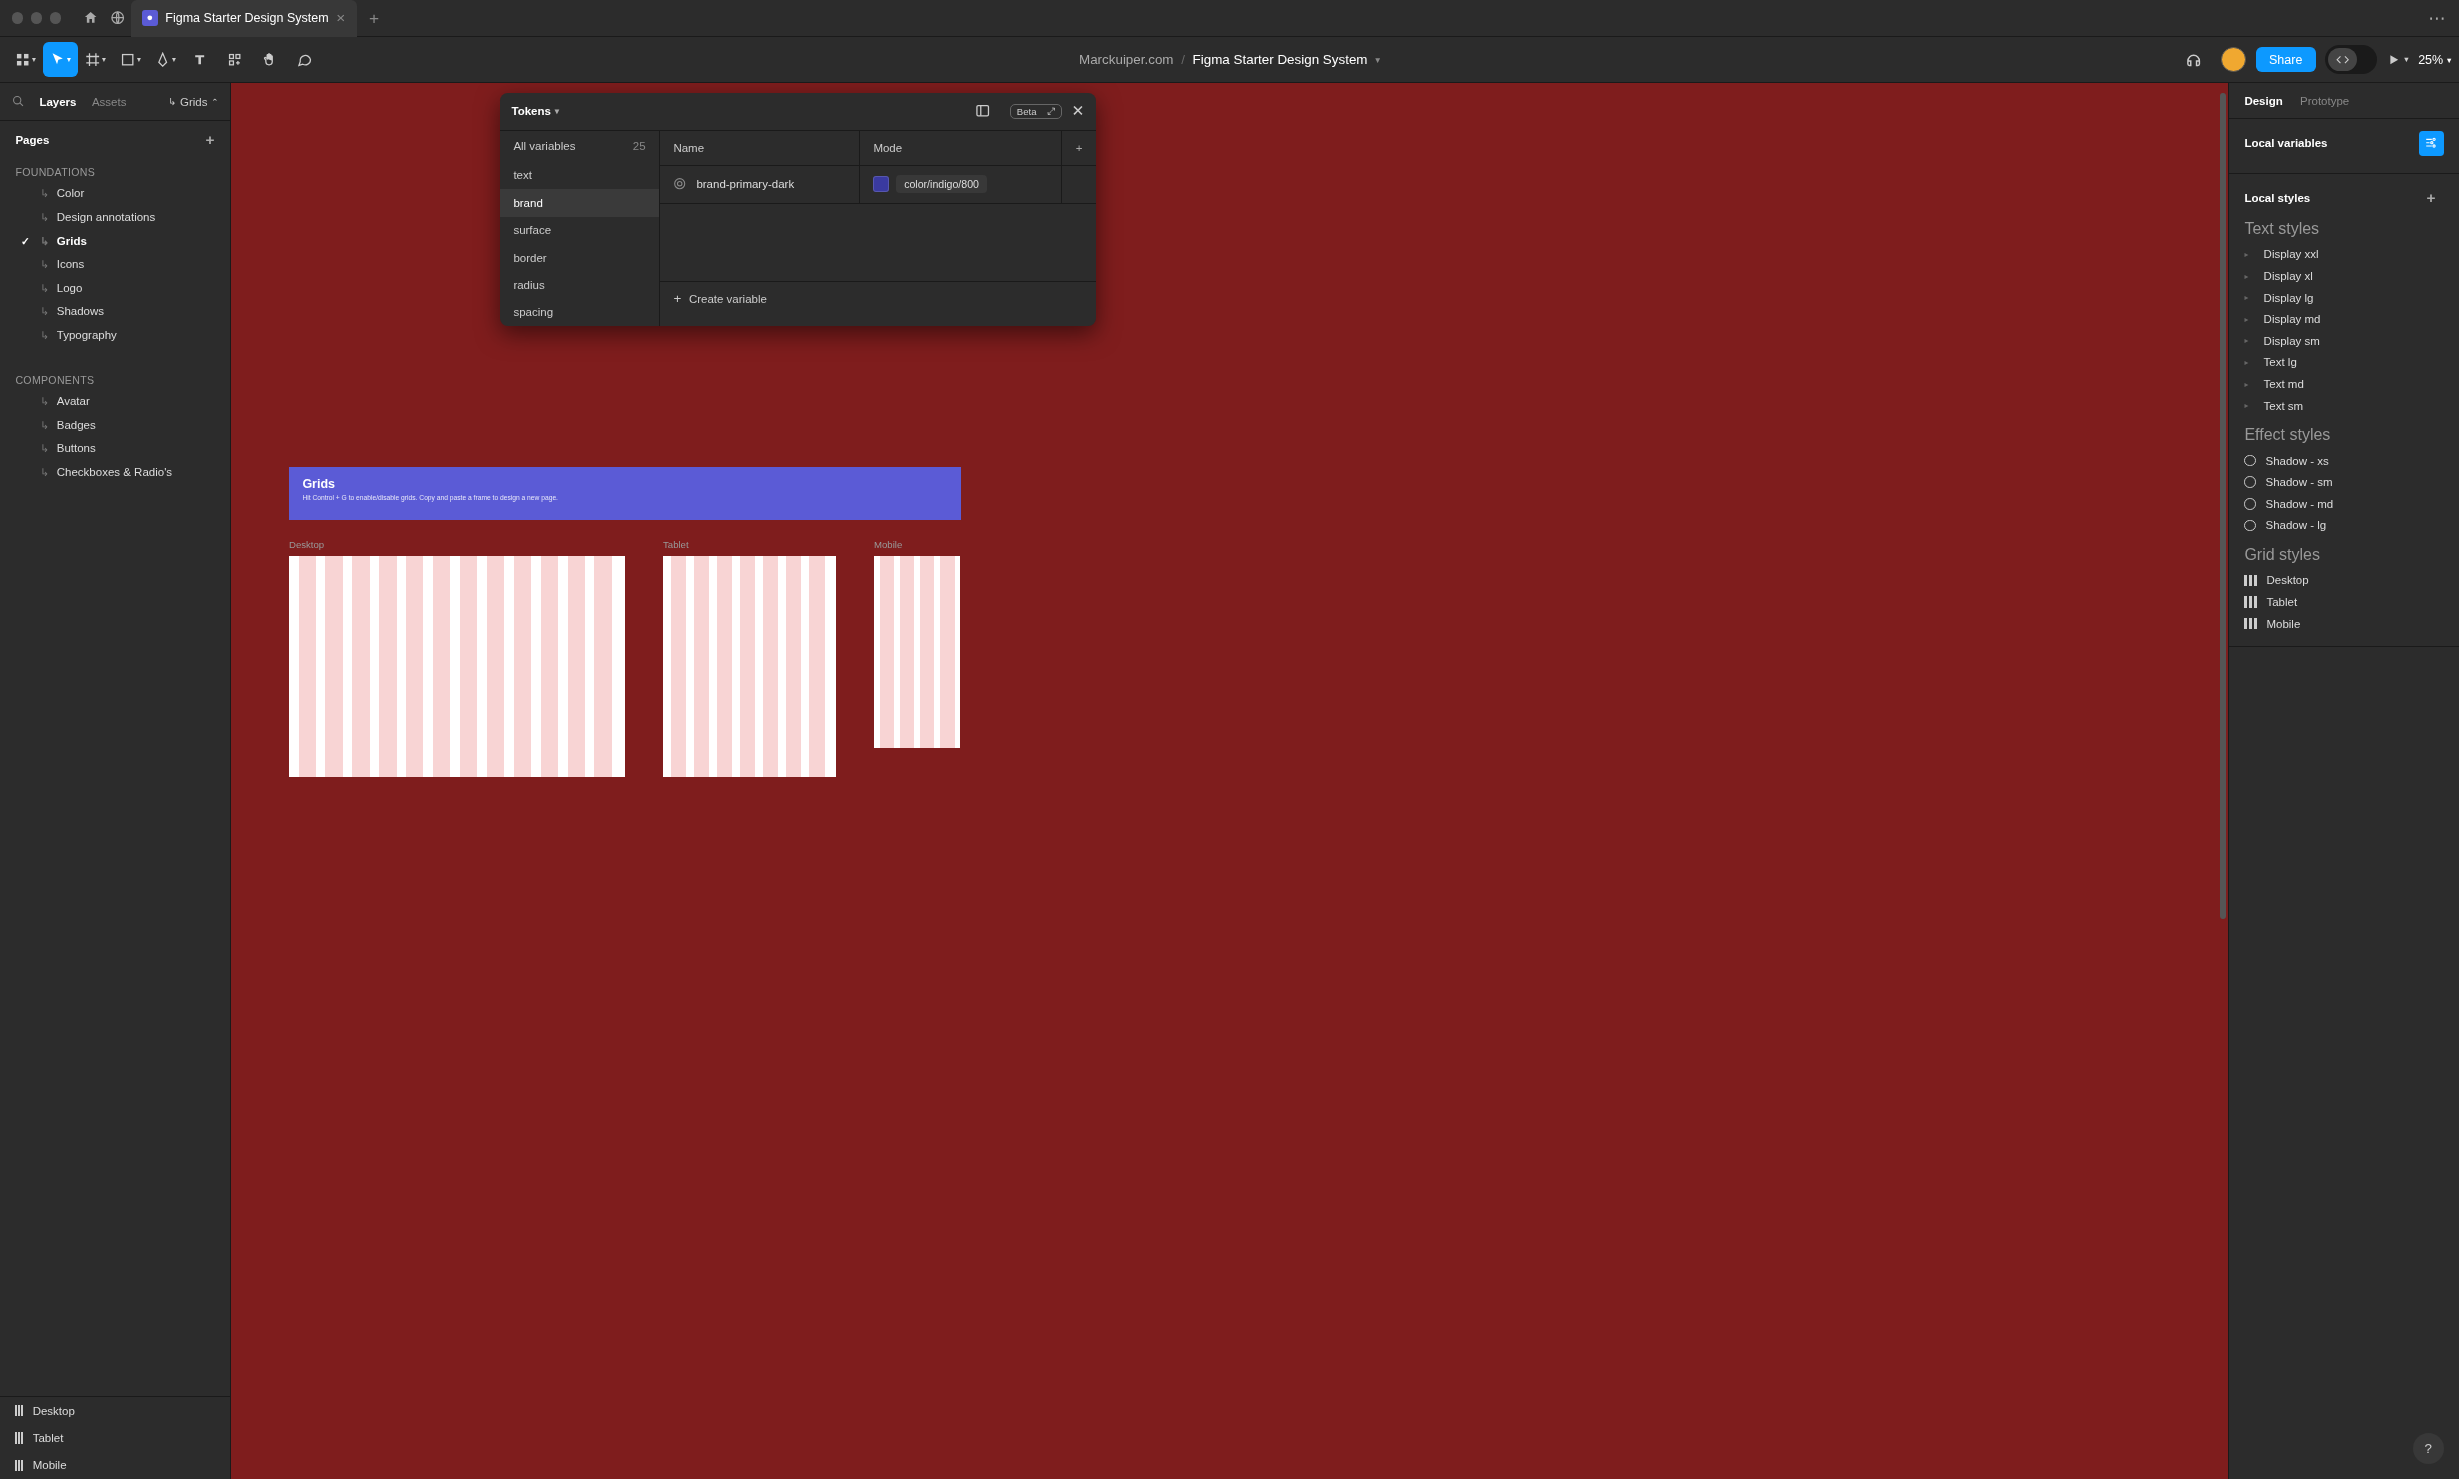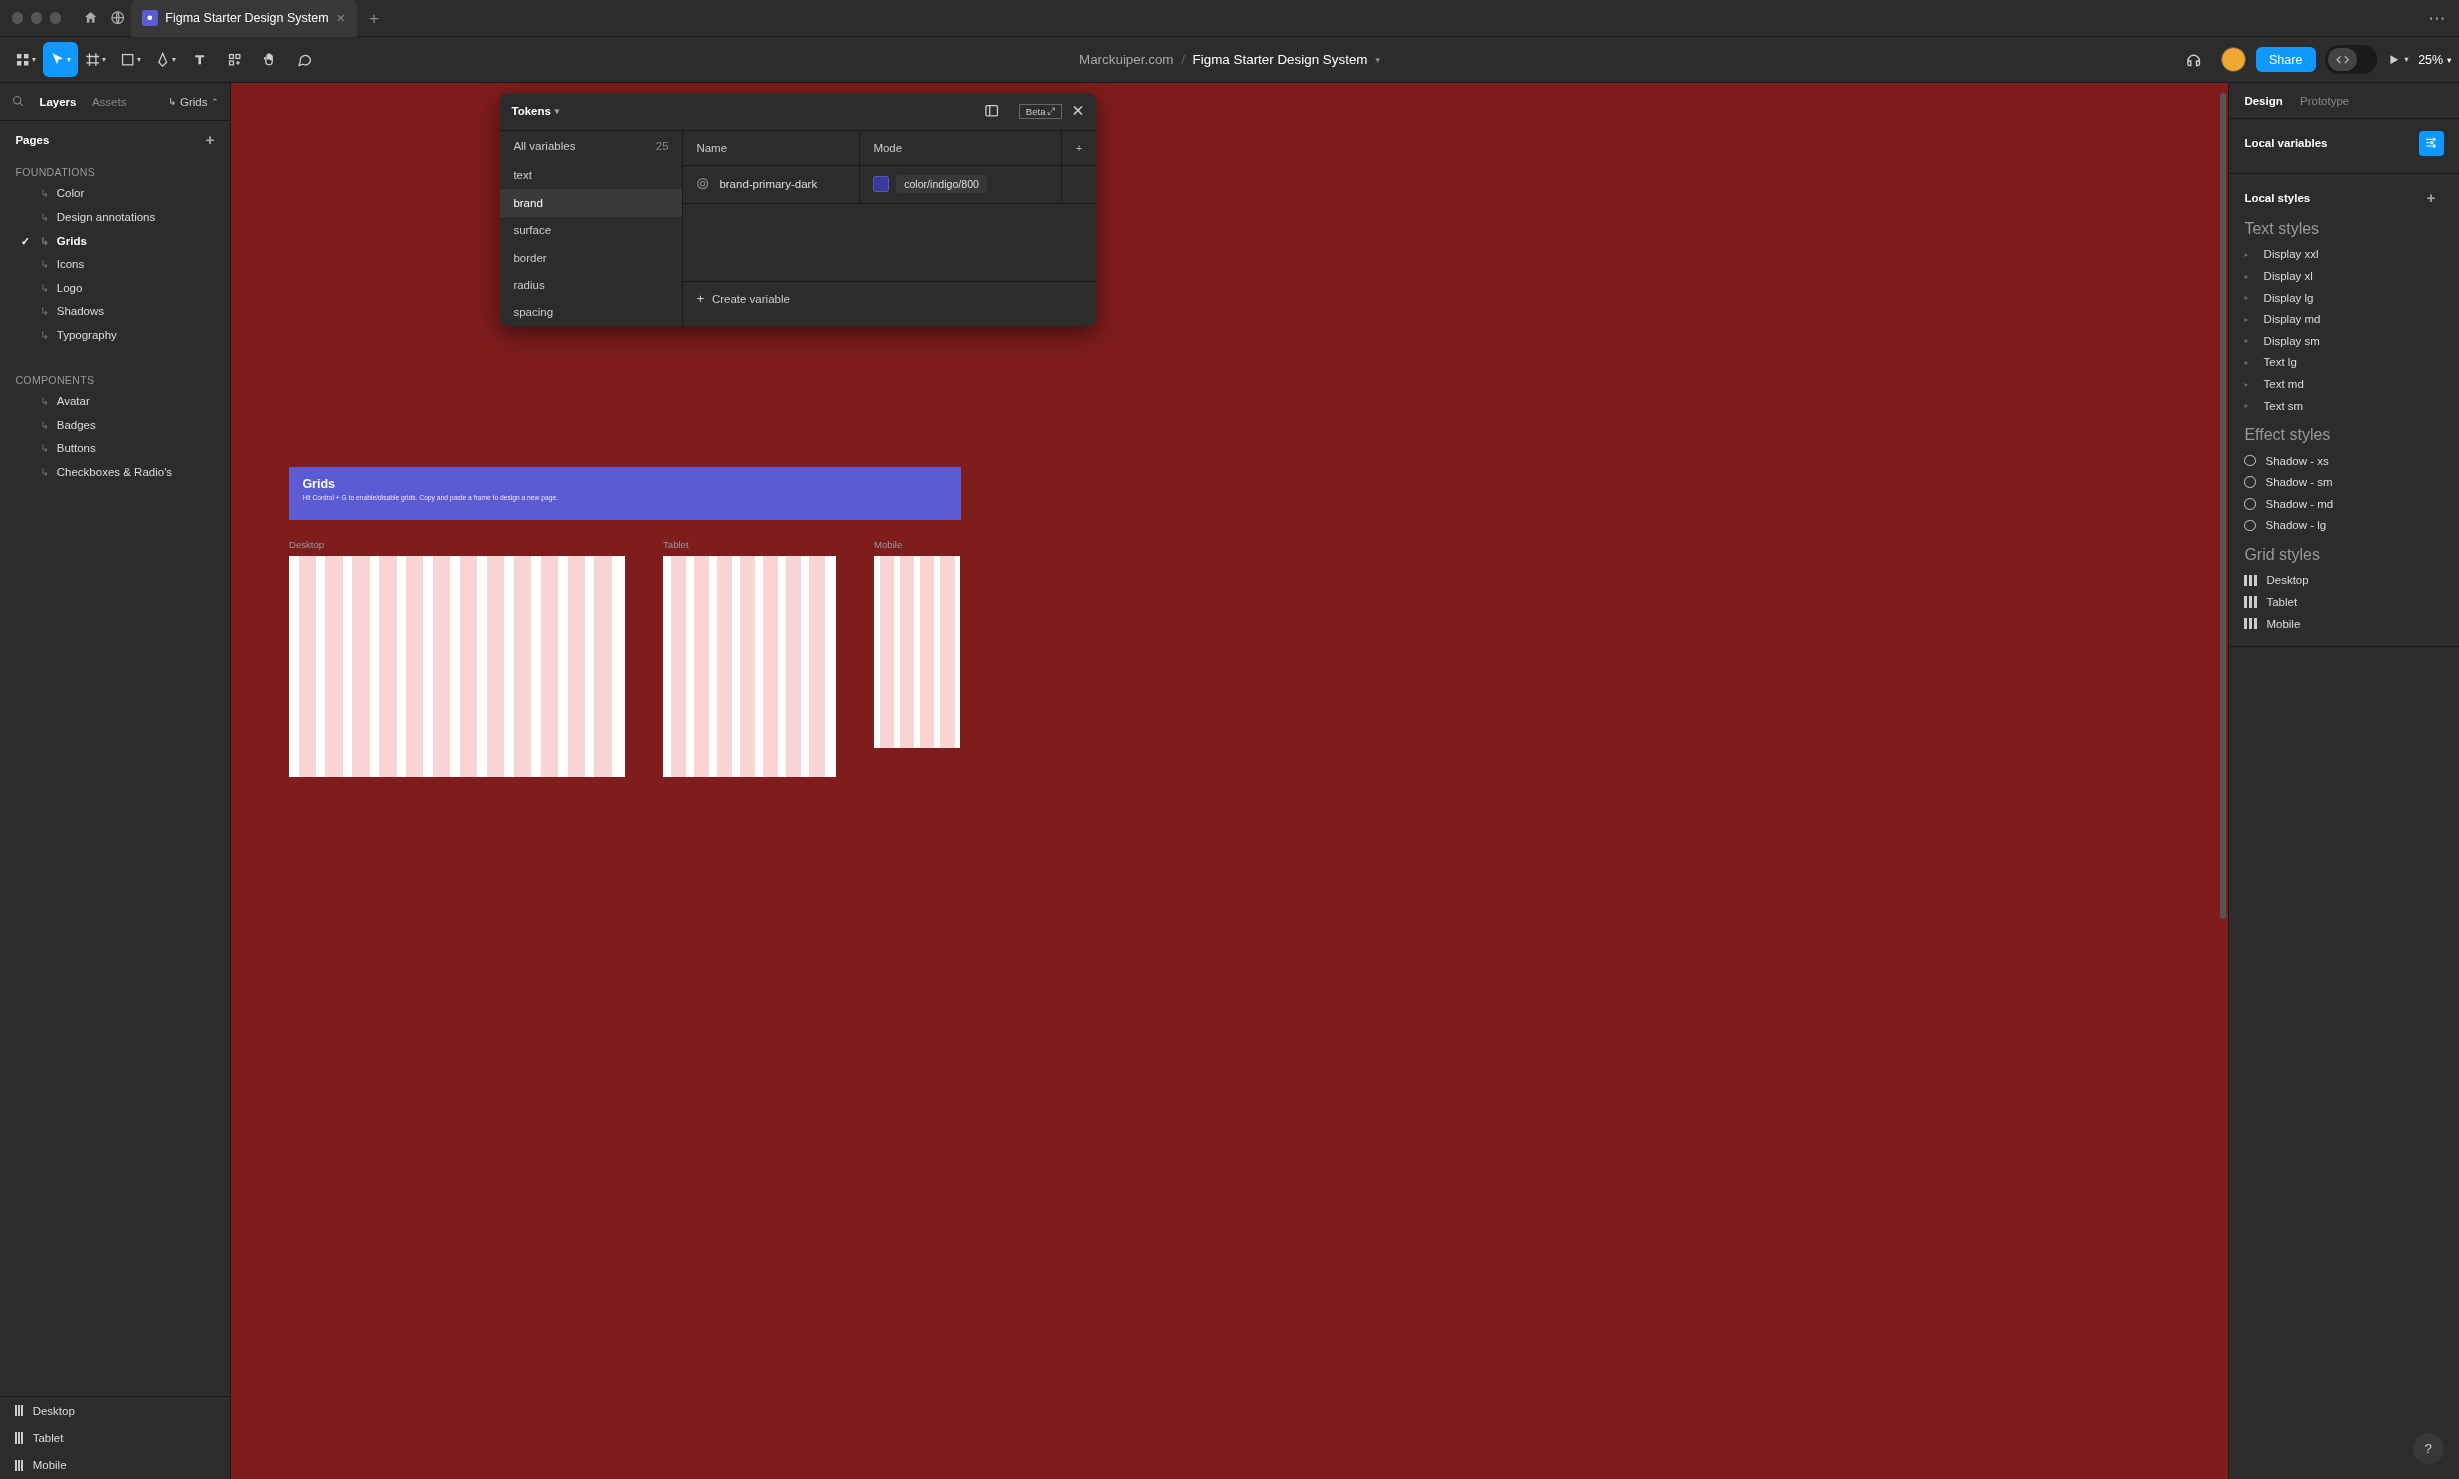--- a/index.html
+++ b/index.html
@@ -100,24 +100,24 @@
 .vars-panel {
   position:absolute; top:9.6px; left:269px;
   width:596px; background:#2c2c2c; border-radius:7.7px;
   box-shadow:0 7.7px 23px rgba(0,0,0,0.5);
   display:flex; flex-direction:column;
   font-size:11.5px;
 }
 .vp-header { display:flex; align-items:center; height:38px; padding:0 11.5px; border-bottom:1px solid #1a1a1a; }
 .vp-title { font-weight:600; color:#fff; display:flex; align-items:center; gap:3.8px; }
 .vp-header-right { margin-left:auto; display:flex; align-items:center; gap:9.6px; }
-.beta-badge { border:1px solid #666; border-radius:0; padding:1px 5.8px; font-size:9.6px; color:#ccc; display:flex; align-items:center; gap:1px; }
+.beta-badge { border:1px solid #666; border-radius:5px; padding:1px 5.8px; font-size:9.6px; color:#ccc; display:flex; align-items:center; gap:10px; }
 .vp-close { color:#ccc; font-size:15.4px; }
 .vp-body { display:flex; }
-.vp-sidebar { width:183px; border-right:1px solid #1a1a1a; }
+.vp-sidebar { width:160px; border-right:1px solid #1a1a1a; }
 .vp-side-head { display:flex; justify-content:space-between; padding:9.6px 13.4px; color:#ccc; }
 .vp-side-head .count { color:#888; }
 .vp-cat { padding:7.7px 13.4px; color:#ccc; }
 .vp-cat.active { background:#3a3a3a; color:#fff; font-weight:500; }
 .vp-table { flex:1; display:flex; flex-direction:column; }
 .vp-thead { display:flex; border-bottom:1px solid #1a1a1a; height:35px; align-items:center; }
 .vp-th-name { flex:1; padding:0 13.4px; color:#ccc; font-weight:500; }
 .vp-th-mode { width:202px; padding:0 13.4px; color:#ccc; font-weight:500; border-left:1px solid #1a1a1a; height:100%; display:flex; align-items:center; }
 .vp-th-plus { width:35px; text-align:center; color:#aaa; border-left:1px solid #1a1a1a; height:100%; display:flex; align-items:center; justify-content:center; }
 .vp-row { display:flex; height:38px; align-items:center; border-bottom:1px solid #1a1a1a; }

